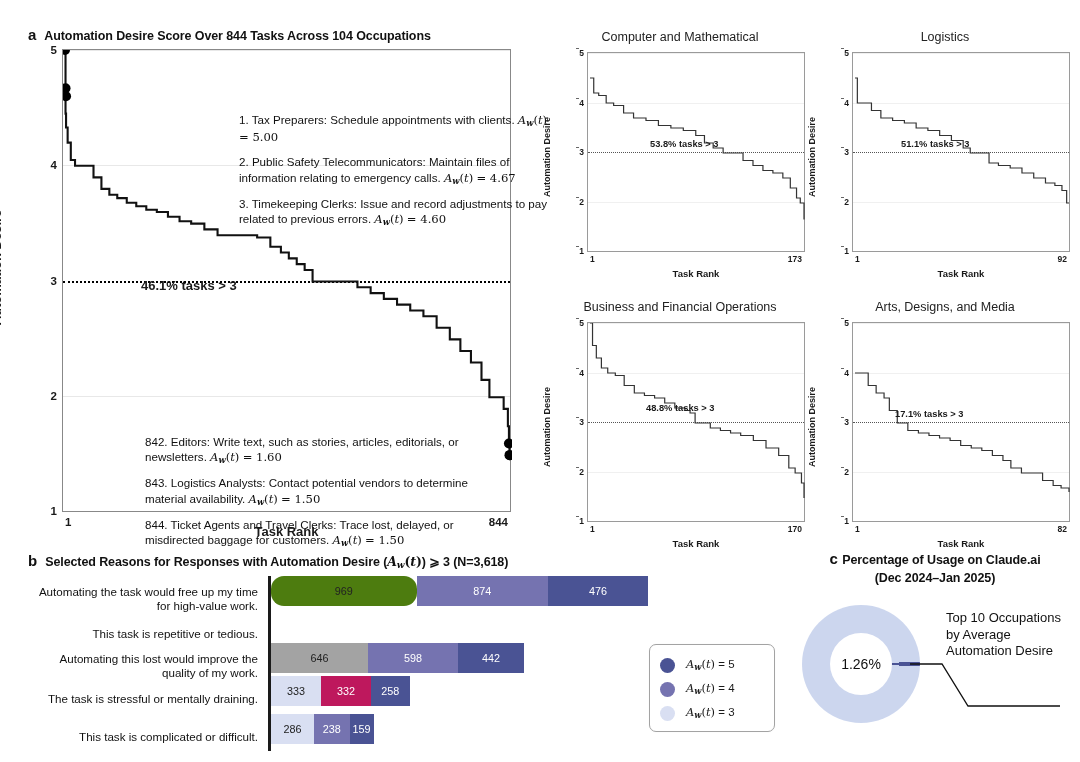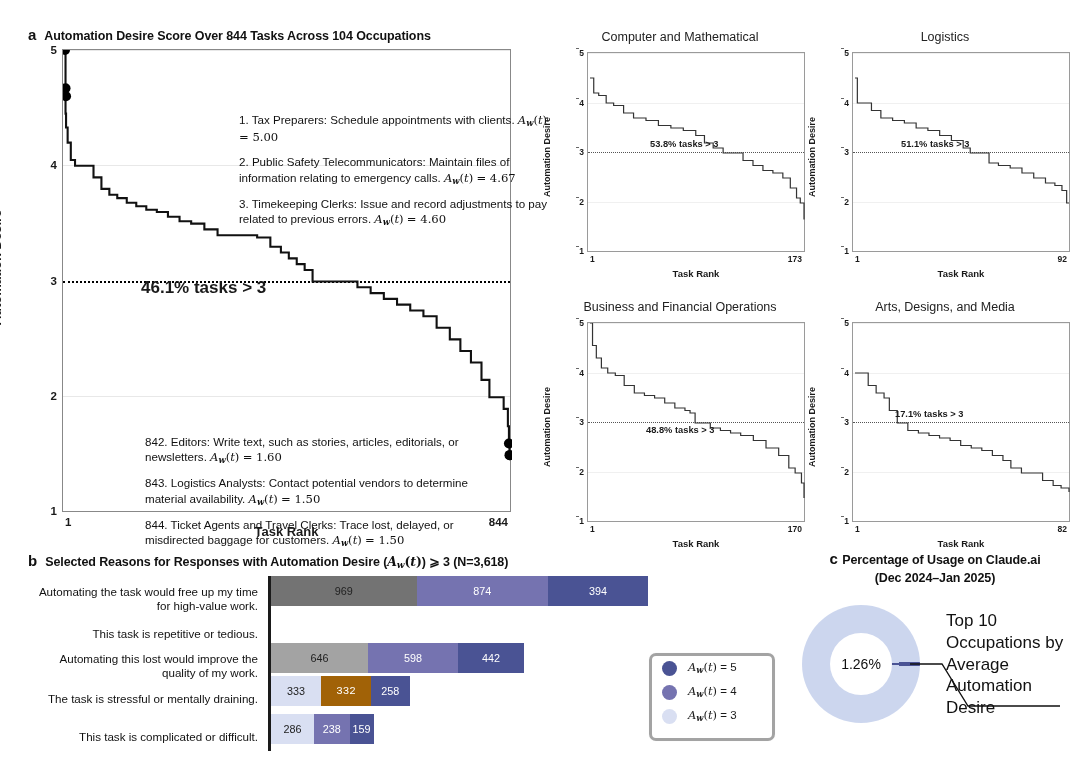--- a/index.html
+++ b/index.html
@@ -52,21 +52,21 @@
   }
   .a-xtick {
     position: absolute; top: 100%; margin-top: 5px;
     font-size: 11.5px; font-weight: bold;
   }
   #a-xlabel {
     position: absolute; left: 62px; top: 524px; width: 449px;
     text-align: center; font-weight: bold; font-size: 13px;
   }
   #a-thresh-label {
-    position: absolute; font-size: 17px; font-weight: bold;
+    position: absolute; font-size: 13px; font-weight: bold;
     left: 78px; top: 228px; white-space: nowrap;
   }
   .a-note {
     position: absolute; font-size: 11.6px; line-height: 1.32;
     color: #111;
   }
   #a-notes-top { left: 176px; top: 62px; width: 318px; }
   #a-notes-bot { left: 82px; top: 384px; width: 350px; }
   .a-note p { margin: 0 0 9px 0; }
 
@@ -104,24 +104,24 @@
   .b-label {
     position: absolute; right: 532px; top: 50%; transform: translateY(-50%);
     text-align: right; font-size: 11.6px; line-height: 1.2; color: #111; width: 230px;
   }
   .b-bars { position: absolute; left: 271px; top: 0; height: 30px; display: flex; }
   .b-seg {
     height: 30px; display: flex; align-items: center; justify-content: center;
     font-size: 10.8px;
   }
   #b-legend {
-    position: absolute; left: 649px; top: 105px; width: 126px; height: 88px;
-    background: #fff; border: 3px solid #a3a3a3; border-radius: 7px;
+    position: absolute; left: 649px; top: 96px; width: 126px; height: 88px;
+    background: #fff; border: 1px solid #a3a3a3; border-radius: 7px;
     box-shadow: 0 0 2px rgba(0,0,0,0.04);
-    padding: 0 10px;
+    padding: 8px 10px;
   }
   .b-legend-row { display: flex; align-items: center; gap: 11px; height: 24px; }
   .b-legend-dot { width: 15px; height: 15px; border-radius: 50%; flex: 0 0 auto; }
   .b-legend-text { font-size: 11.5px; }
 
   
   #panel-c { position: absolute; left: 790px; top: 548px; width: 290px; height: 214px; }
   #c-head { position: absolute; left: 2px; top: 2px; width: 286px; display: flex; gap: 6px; }
   #c-title-wrap { width: 100%; text-align: center; }
   #donut {
@@ -129,21 +129,21 @@
     border-radius: 50%;
   }
   #donut-hole {
     position: absolute; left: 50%; top: 50%; transform: translate(-50%,-50%);
     width: 62px; height: 62px; border-radius: 50%; background: #fff;
     display: flex; align-items: center; justify-content: center;
     font-size: 14px; color: #111;
   }
   #c-annot {
     position: absolute; left: 156px; top: 62px; width: 120px;
-    font-size: 17px; line-height: 1.28; color: #111;
+    font-size: 13px; line-height: 1.28; color: #111;
   }
   #c-leader { position: absolute; left: 120px; top: 110px; }
 </style>
 </head>
 <body>
 
 <div id="root">
 
   <div id="panel-a">
     <div id="a-head">
@@ -254,21 +254,21 @@
           <div class="sm-ytick" style="top: 0%;">5<span class="sm-ytick-mark"></span></div>
           <div class="sm-ytick" style="top: 25%;">4<span class="sm-ytick-mark"></span></div>
           <div class="sm-ytick" style="top: 50%;">3<span class="sm-ytick-mark"></span></div>
           <div class="sm-ytick" style="top: 75%;">2<span class="sm-ytick-mark"></span></div>
           <div class="sm-ytick" style="top: 100%;">1<span class="sm-ytick-mark"></span></div>
           <div class="sm-xtick" style="left: 2px;">1</div>
           <div class="sm-xtick" style="right: 2px;">170</div>
           <svg width="218" height="200" viewBox="0 0 218 200" style="position: absolute; left: 0px; top: 0px;">
             <polyline points="2,0 4.5325443786982245,0 4.5325443786982245,22.5 8.331360946745562,22.5 8.331360946745562,35 13.396449704142013,35 13.396449704142013,45.00000000000003 19.727810650887577,45.00000000000003 19.727810650887577,50 27.325443786982248,50 27.325443786982248,52.5 36.18934911242604,52.5 36.18934911242604,62.5 46.319526627218934,62.5 46.319526627218934,70 56.44970414201184,70 56.44970414201184,72.50000000000001 66.57988165680473,72.50000000000001 66.57988165680473,75 76.71005917159763,75 76.71005917159763,80 86.84023668639054,80 86.84023668639054,85.00000000000001 96.97041420118343,85.00000000000001 96.97041420118343,87.5 102.03550295857988,87.5 102.03550295857988,89.99999999999999 107.10059171597634,89.99999999999999 107.10059171597634,100 114.69822485207101,100 114.69822485207101,100 122.29585798816568,100 122.29585798816568,105 132.42603550295857,105 132.42603550295857,107.5 142.55621301775147,107.5 142.55621301775147,110.00000000000001 152.68639053254438,110.00000000000001 152.68639053254438,112.5 165.3491124260355,112.5 165.3491124260355,117.5 178.01183431952663,117.5 178.01183431952663,125 190.67455621301775,125 190.67455621301775,132.5 200.80473372781066,132.5 200.80473372781066,145 207.1360946745562,145 207.1360946745562,150 210.93491124260356,150 210.93491124260356,150 213.46745562130178,150 213.46745562130178,160 216,160 216,175" fill="none" stroke="#333" stroke-width="1.2"></polyline>
           </svg>
-          <div class="sm-annot" style="left: 58px; top: 102px;">48.8% tasks &gt; 3</div>
+          <div class="sm-annot" style="left: 58px; top: 80px;">48.8% tasks &gt; 3</div>
         </div>
         <div class="sm-xlabel" style="left: 32px; top: 238px; width: 218px;">Task Rank</div>
       </div>
       <div class="sm" style="left: 820px; top: 300px; width: 258px; height: 250px;">
         <div class="sm-title" style="width: 250px;">Arts, Designs, and Media</div>
         <div class="sm-ylabel" style="left: 2px; top: 122px; transform: rotate(-90deg) translate(-50%, -100%);">Automation Desire</div>
         <div class="sm-plot" style="left: 32px; top: 22px; width: 218px; height: 200px;">
           <div class="sm-grid" style="top: 0%;"></div>
           <div class="sm-grid" style="top: 25%;"></div>
           <div class="sm-grid" style="top: 75%;"></div>
@@ -292,41 +292,41 @@
   <div id="panel-b">
     <div id="b-head">
       <span class="panel-letter">b</span>
       <span class="panel-title" id="b-title">Selected Reasons for Responses with Automation Desire (<span class="mathit">A<span class="mathsub">w</span></span><span class="mathnum">(<span class="mathit">t</span>)</span>) ⩾ 3 (N=3,618)</span>
     </div>
     <div id="b-axis"></div>
     <div id="b-rows">
         <div class="b-row" style="top: 28px;">
           <div class="b-label">Automating the task would free up my time for high-value work.</div>
           <div class="b-bars">
-            <div class="b-seg" style="width: 145.543px; background: #737373; color: rgb(34, 34, 34);">969</div>
+            <div class="b-seg" style="width: 145.543px; background: #4d7c0f; color: rgb(34, 34, 34); border-radius: 13px;">969</div>
             <div class="b-seg" style="width: 131.274px; background: rgb(117, 115, 176); color: rgb(255, 255, 255);">874</div>
-            <div class="b-seg" style="width: 100.183px; background: rgb(74, 83, 148); color: rgb(255, 255, 255);">394</div>
+            <div class="b-seg" style="width: 100.183px; background: rgb(74, 83, 148); color: rgb(255, 255, 255);">476</div>
           </div>
         </div>
         <div class="b-row" style="top: 63px;">
           <div class="b-label">This task is repetitive or tedious.</div>
         </div>
         <div class="b-row" style="top: 95px;">
           <div class="b-label">Automating this lost would improve the quality of my work.</div>
           <div class="b-bars">
             <div class="b-seg" style="width: 97.0287px; background: #a3a3a3; color: rgb(34, 34, 34);">646</div>
             <div class="b-seg" style="width: 89.8191px; background: rgb(117, 115, 176); color: rgb(255, 255, 255);">598</div>
             <div class="b-seg" style="width: 66.388px; background: rgb(74, 83, 148); color: rgb(255, 255, 255);">442</div>
           </div>
         </div>
         <div class="b-row" style="top: 128px;">
           <div class="b-label">The task is stressful or mentally draining.</div>
           <div class="b-bars">
             <div class="b-seg" style="width: 50.0163px; background: rgb(217, 223, 242); color: rgb(34, 34, 34);">333</div>
-            <div class="b-seg" style="width: 49.8661px; background: #a16207; color: rgb(255, 255, 255); font-family: Liberation Mono, monospace;">332</div>
+            <div class="b-seg" style="width: 49.8661px; background: #be185d; color: rgb(255, 255, 255);">332</div>
             <div class="b-seg" style="width: 38.7514px; background: rgb(74, 83, 148); color: rgb(255, 255, 255);">258</div>
           </div>
         </div>
         <div class="b-row" style="top: 166px;">
           <div class="b-label">This task is complicated or difficult.</div>
           <div class="b-bars">
             <div class="b-seg" style="width: 42.957px; background: rgb(217, 223, 242); color: rgb(34, 34, 34);">286</div>
             <div class="b-seg" style="width: 35.7474px; background: rgb(117, 115, 176); color: rgb(255, 255, 255);">238</div>
             <div class="b-seg" style="width: 23.8817px; background: rgb(74, 83, 148); color: rgb(255, 255, 255);">159</div>
           </div>

